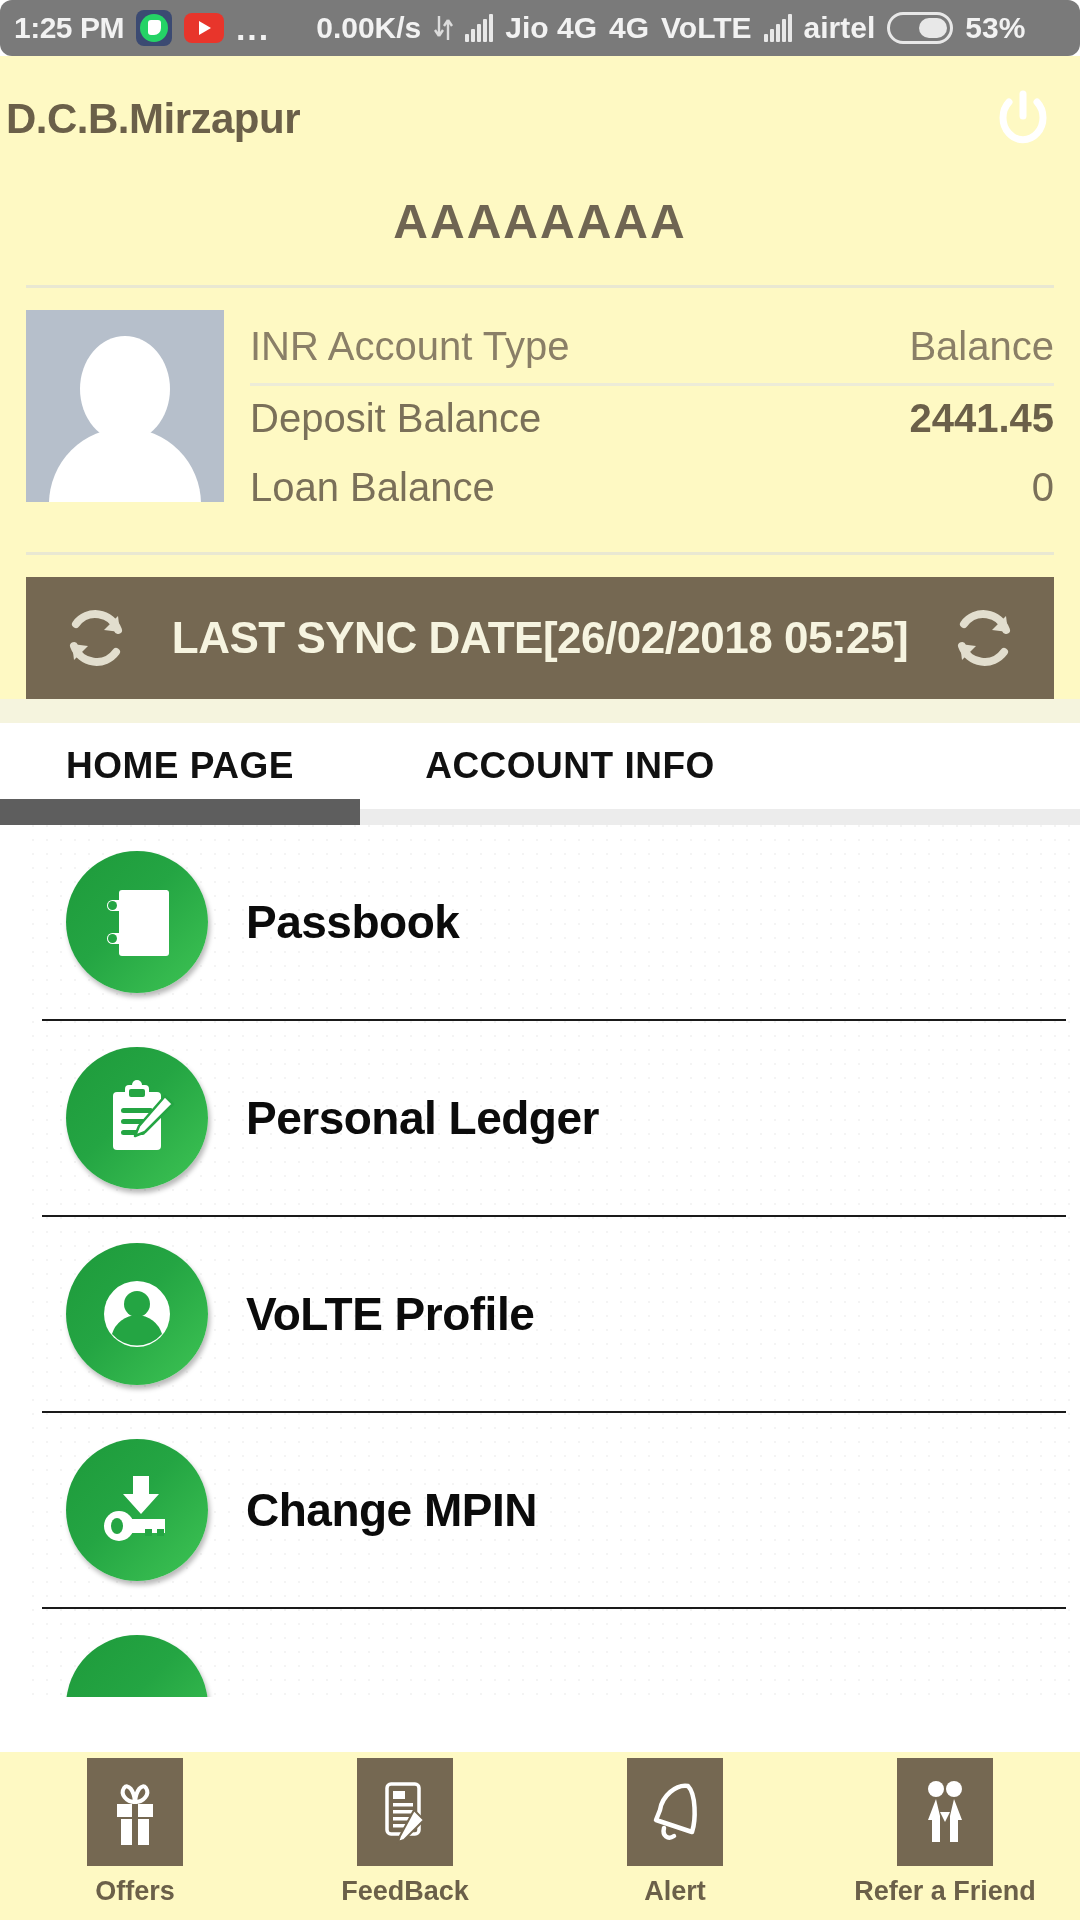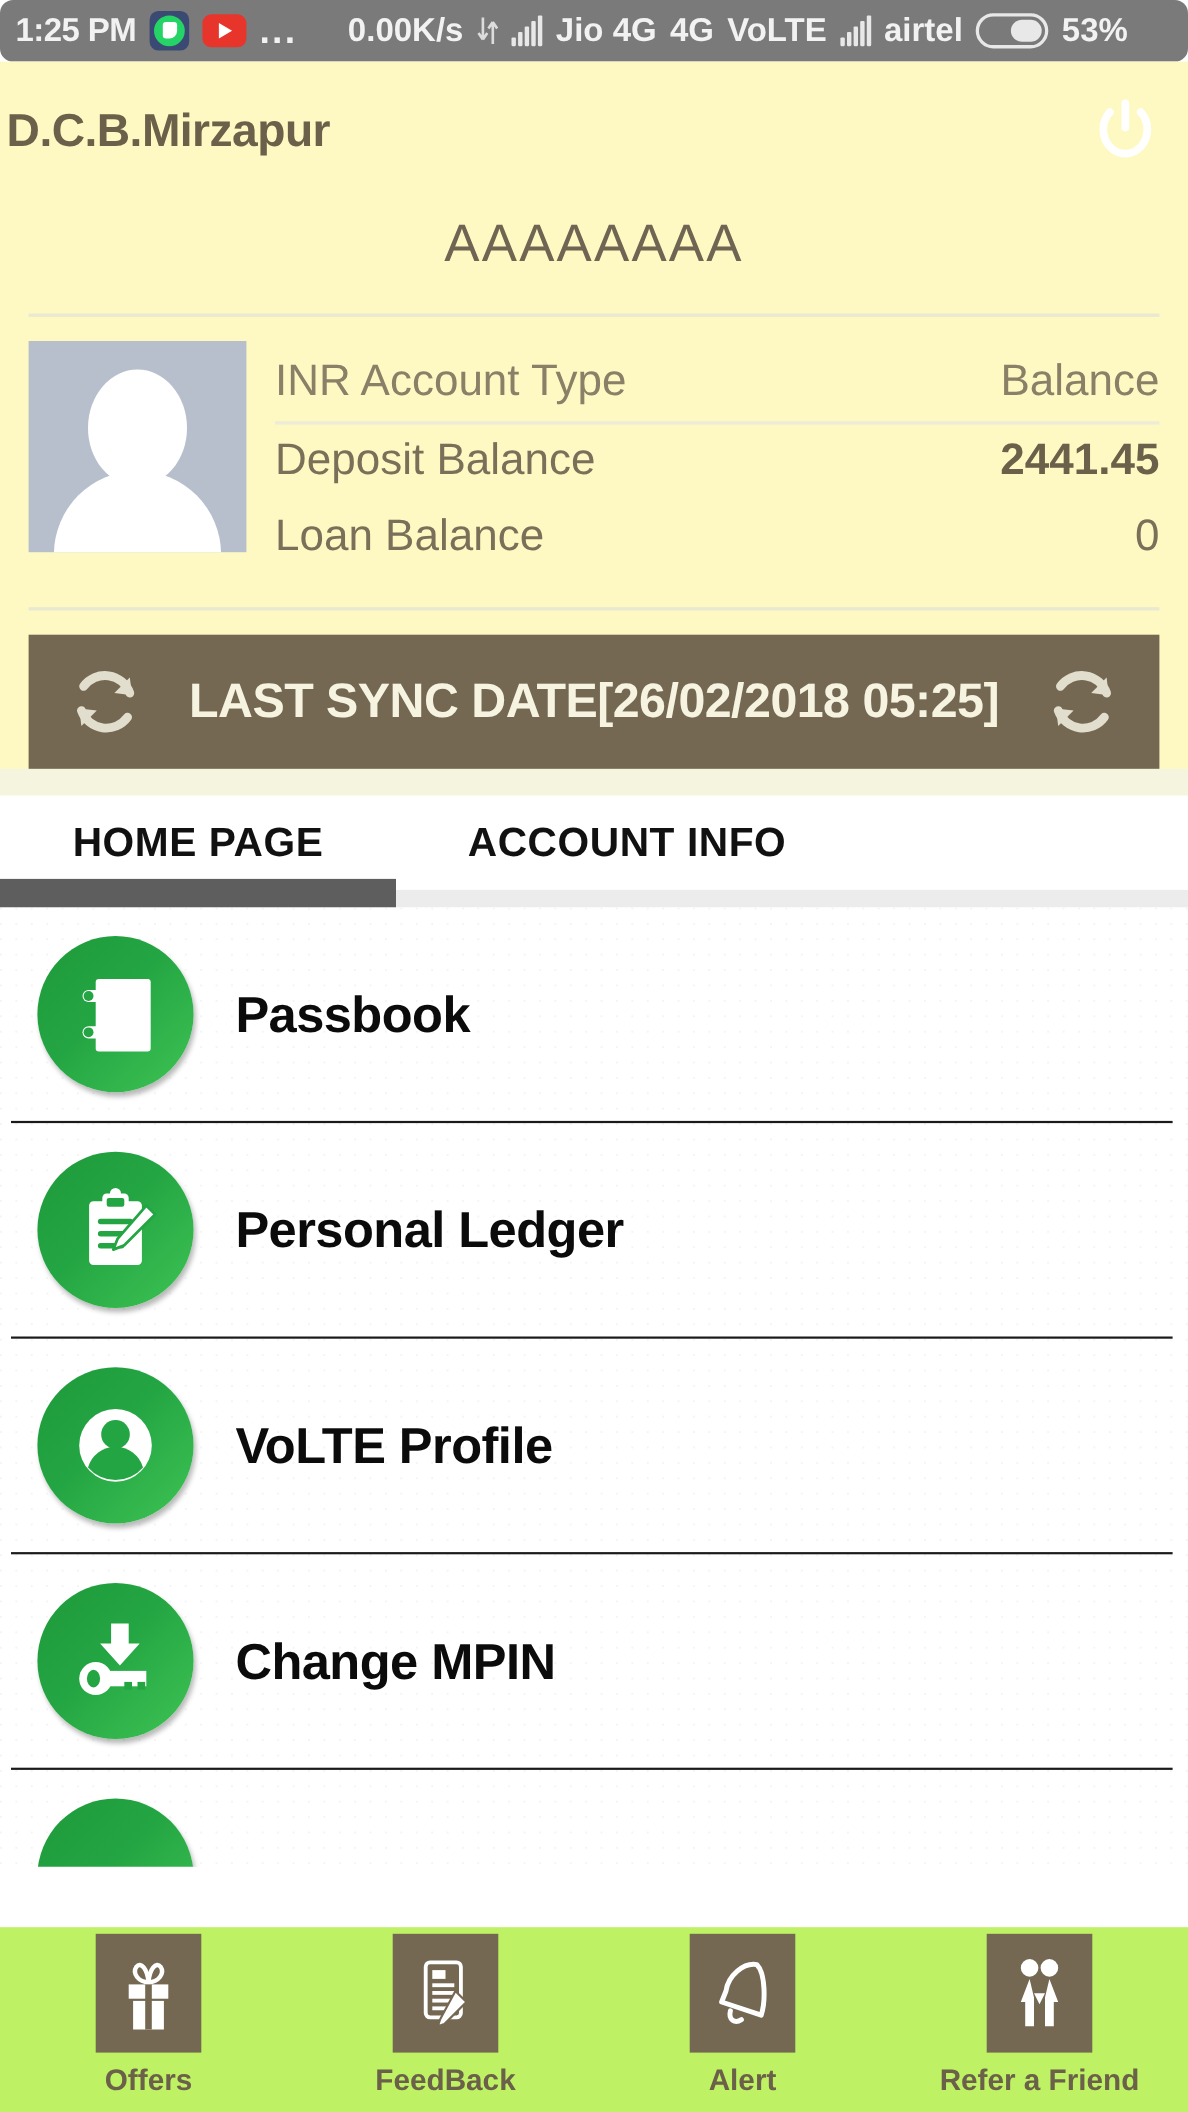--- a/index.html
+++ b/index.html
@@ -90,21 +90,21 @@
     width:66px; height:66px; position:relative; cursor:pointer;
   }
   .power-btn svg { display:block; }
 
   .acct-name {
     text-align:center;
     font-size:48px;
     color:#6F6552;
     letter-spacing:2px;
     padding:42px 0 36px 0;
-    font-weight:normal;
+    font-weight:bold;
   }
 
   .hr-light { height:3px; background:#E9E8D2; margin:0 26px; }
 
   .acct-block { display:flex; padding:22px 26px 0 26px; gap:26px; }
   .avatar {
     width:198px; height:192px; background:#B6BFCB;
     position:relative; flex:none; overflow:hidden;
   }
   .avatar .head {
@@ -157,21 +157,21 @@
     position:absolute; left:0; top:-10px; width:360px; height:26px;
     background:#5E5E5E;
   }
 
   
   .list {
     background:#FFFFFF;
     background-image:
       radial-gradient(circle at 1px 1px, rgba(0,0,0,0.045) 1px, transparent 0);
     background-size:14px 14px;
-    height:872px; position:relative; overflow:hidden;
+    height:872px; position:relative; overflow:hidden;margin-left:32px;
   }
   .list-item {
     display:flex; align-items:center; height:196px;
     padding-left:24px; gap:38px;
     border-bottom:2px solid #1A1A1A;
     margin:0 14px 0 10px;
     cursor:pointer;
   }
   .li-icon {
     width:142px; height:142px; border-radius:50%;
@@ -179,21 +179,21 @@
     box-shadow:2px 4px 5px rgba(0,0,0,0.28);
     flex:none; display:flex; align-items:center; justify-content:center;
   }
   .li-label {
     font-size:46px; font-weight:bold; color:#0B0B0B; letter-spacing:-0.5px;
   }
 
   
   .bottomnav {
     position:absolute; left:0; bottom:0; width:1080px; height:168px;
-    background:#bef264; display:flex; align-items:flex-start;
+    background:#fef9c3; display:flex; align-items:flex-start;
     padding-top:6px;
   }
   .bn-item {
     flex:1; display:flex; flex-direction:column; align-items:center;
     cursor:pointer;
   }
   .bn-tile {
     width:96px; height:108px; background:#756852;
     display:flex; align-items:center; justify-content:center;
   }

